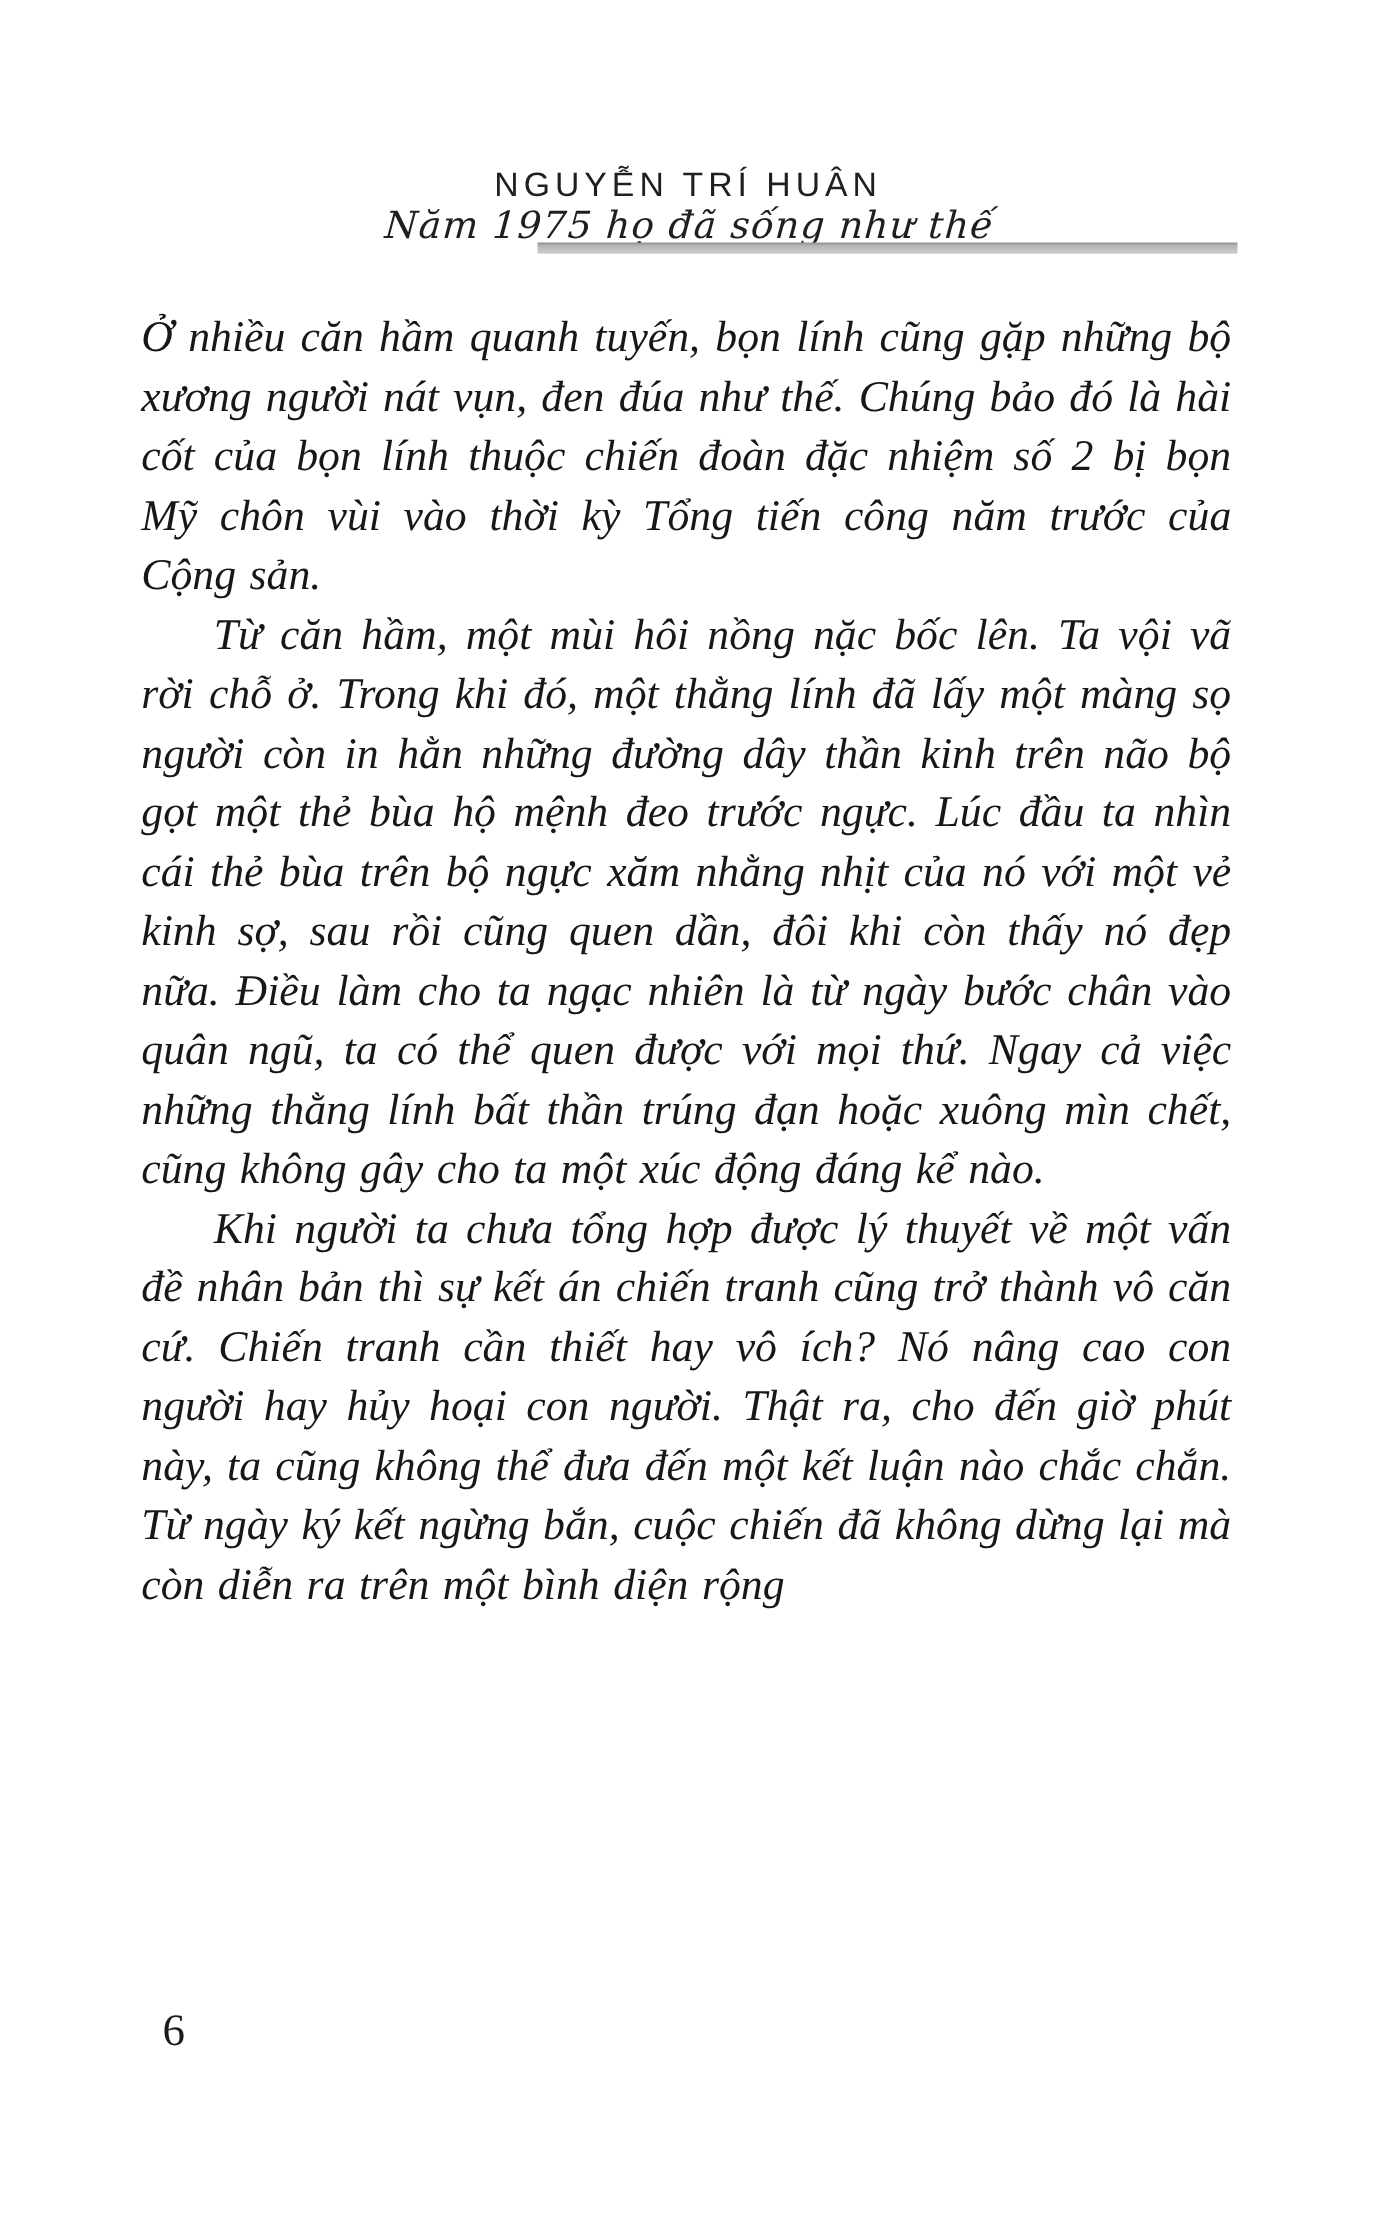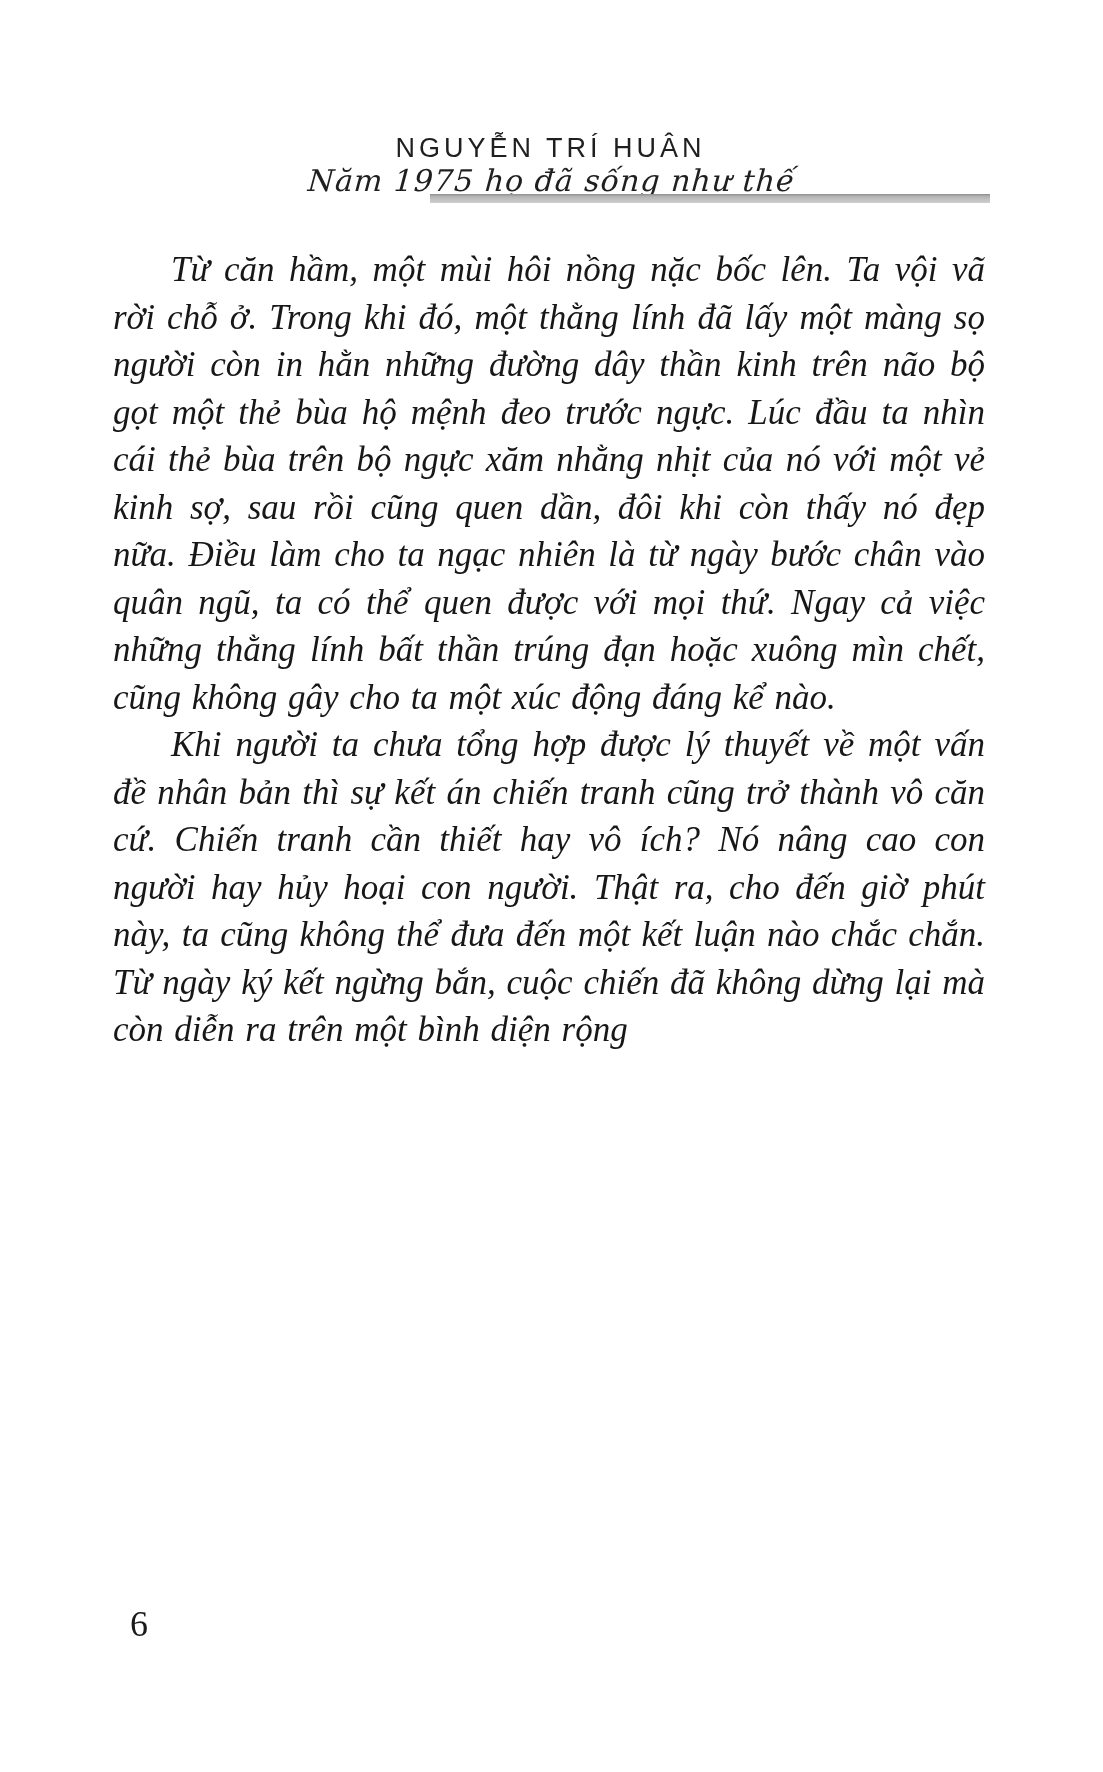--- a/index.html
+++ b/index.html
@@ -93,19 +93,20 @@
 <div class="page">
 
   <div class="running-head">
     <div class="author-name">NGUYỄN TRÍ HUÂN</div>
     <div class="book-title">Năm 1975 họ đã sống như thế</div>
   </div>
 
   <div class="head-rule"></div>
 
   <div class="body-text" id="paragraphs">
+      <p class="">Ở nhiều căn hầm quanh tuyến, bọn lính cũng gặp những bộ xương người nát vụn, đen đúa như thế. Chúng bảo đó là hài cốt của bọn lính thuộc chiến đoàn đặc nhiệm số 2 bị bọn Mỹ chôn vùi vào thời kỳ Tổng tiến công năm trước của Cộng sản.</p>
       <p class="indent">Từ căn hầm, một mùi hôi nồng nặc bốc lên. Ta vội vã rời chỗ ở. Trong khi đó, một thằng lính đã lấy một màng sọ người còn in hằn những đường dây thần kinh trên não bộ gọt một thẻ bùa hộ mệnh đeo trước ngực. Lúc đầu ta nhìn cái thẻ bùa trên bộ ngực xăm nhằng nhịt của nó với một vẻ kinh sợ, sau rồi cũng quen dần, đôi khi còn thấy nó đẹp nữa. Điều làm cho ta ngạc nhiên là từ ngày bước chân vào quân ngũ, ta có thể quen được với mọi thứ. Ngay cả việc những thằng lính bất thần trúng đạn hoặc xuông mìn chết, cũng không gây cho ta một xúc động đáng kể nào.</p>
       <p class="indent">Khi người ta chưa tổng hợp được lý thuyết về một vấn đề nhân bản thì sự kết án chiến tranh cũng trở thành vô căn cứ. Chiến tranh cần thiết hay vô ích? Nó nâng cao con người hay hủy hoại con người. Thật ra, cho đến giờ phút này, ta cũng không thể đưa đến một kết luận nào chắc chắn. Từ ngày ký kết ngừng bắn, cuộc chiến đã không dừng lại mà còn diễn ra trên một bình diện rộng</p>
     </div>
 
   <div class="page-number">6</div>
 
 </div>
 
 </body></html>

